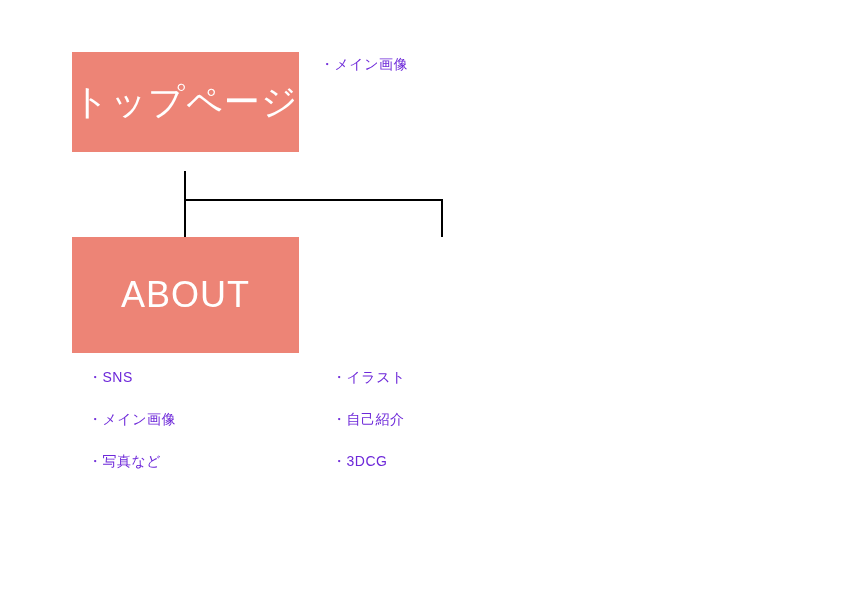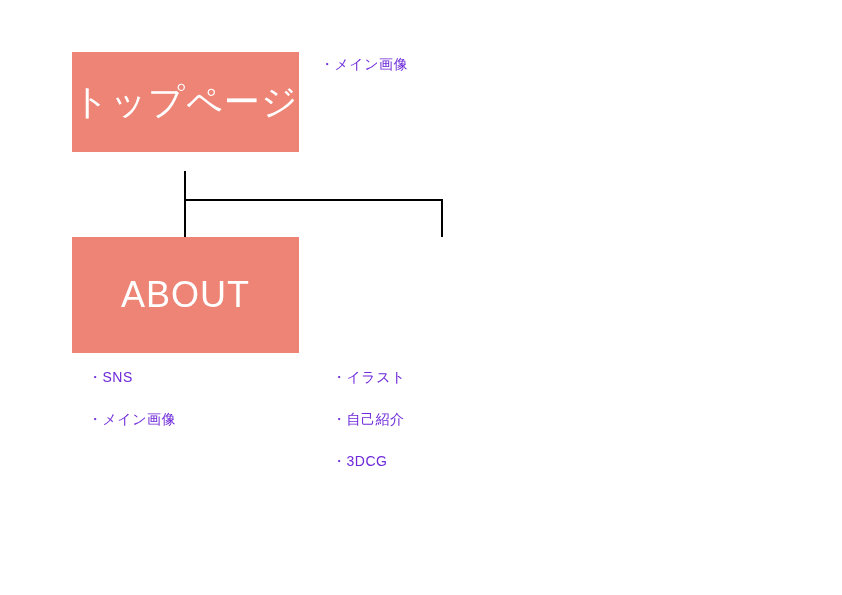--- a/index.html
+++ b/index.html
@@ -81,20 +81,21 @@
   <div class="connector conn-works-drop"></div>
 
   <div class="node node-about">
     <span class="node-label">ABOUT</span>
   </div>
 
 
   <div class="notes notes-about">
     <div class="note-item">・SNS</div>
     <div class="note-item">・メイン画像</div>
+    <div class="note-item">・写真など</div>
   </div>
 
   <div class="notes notes-works">
     <div class="note-item">・イラスト</div>
     <div class="note-item">・自己紹介</div>
     <div class="note-item">・3DCG</div>
   </div>
 
 </div>
 

